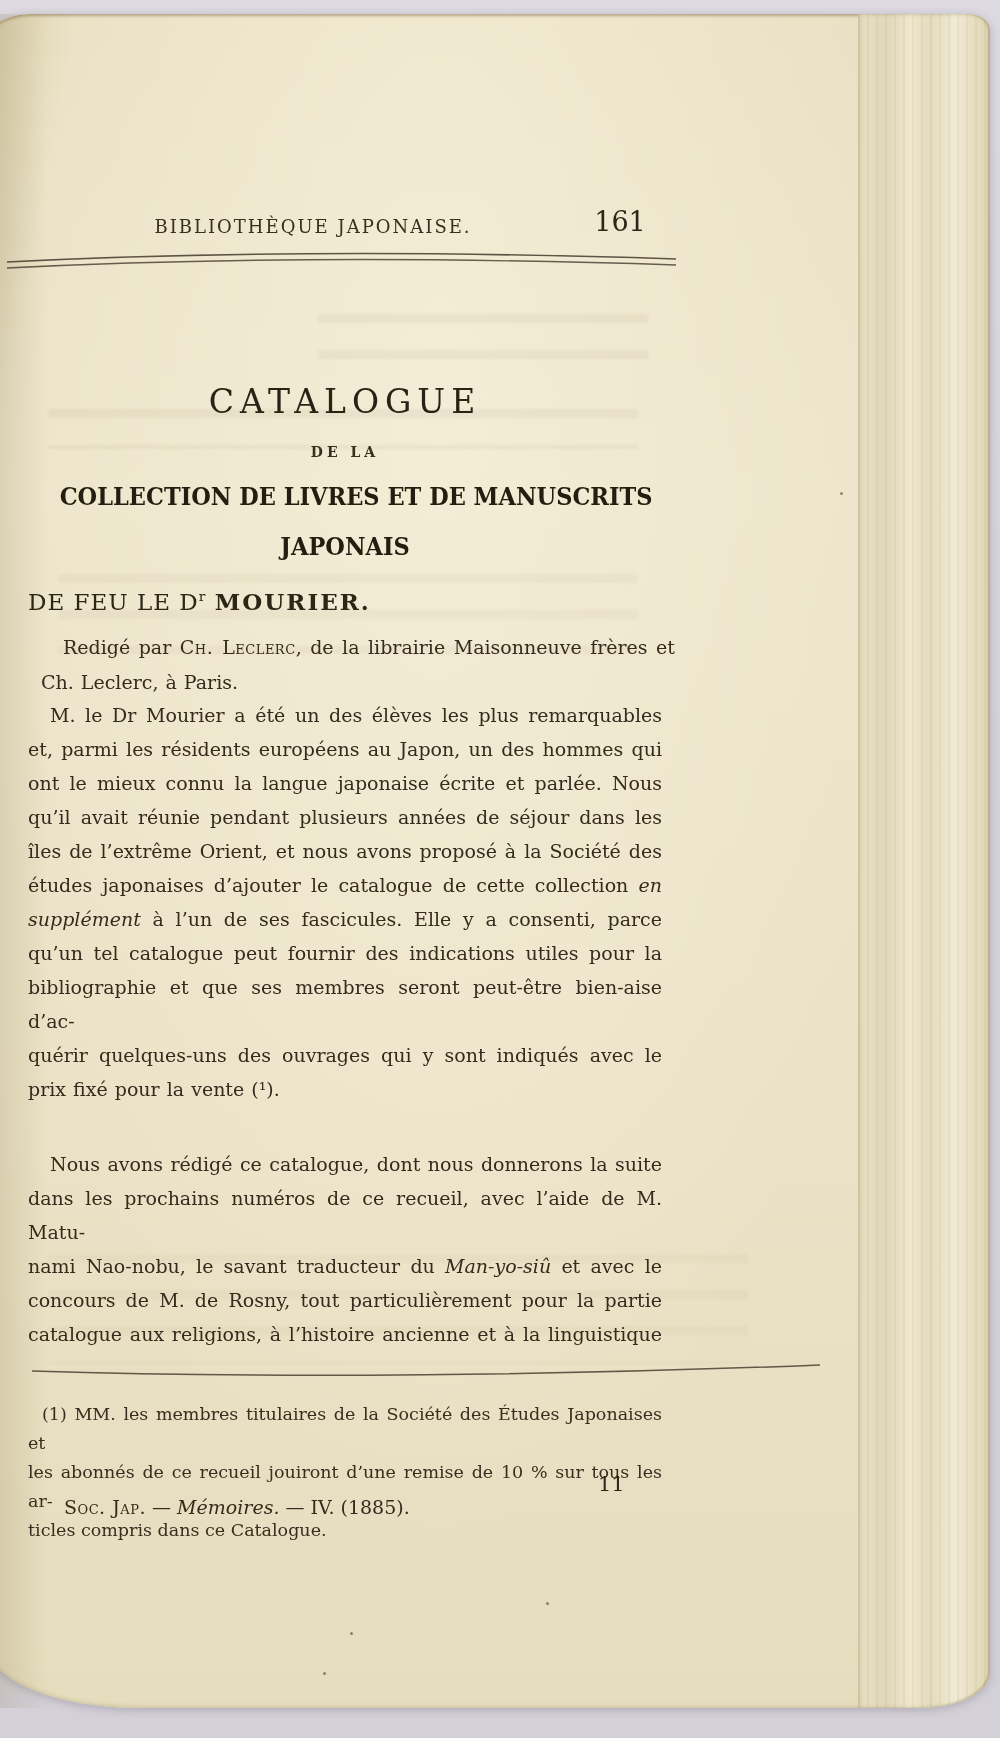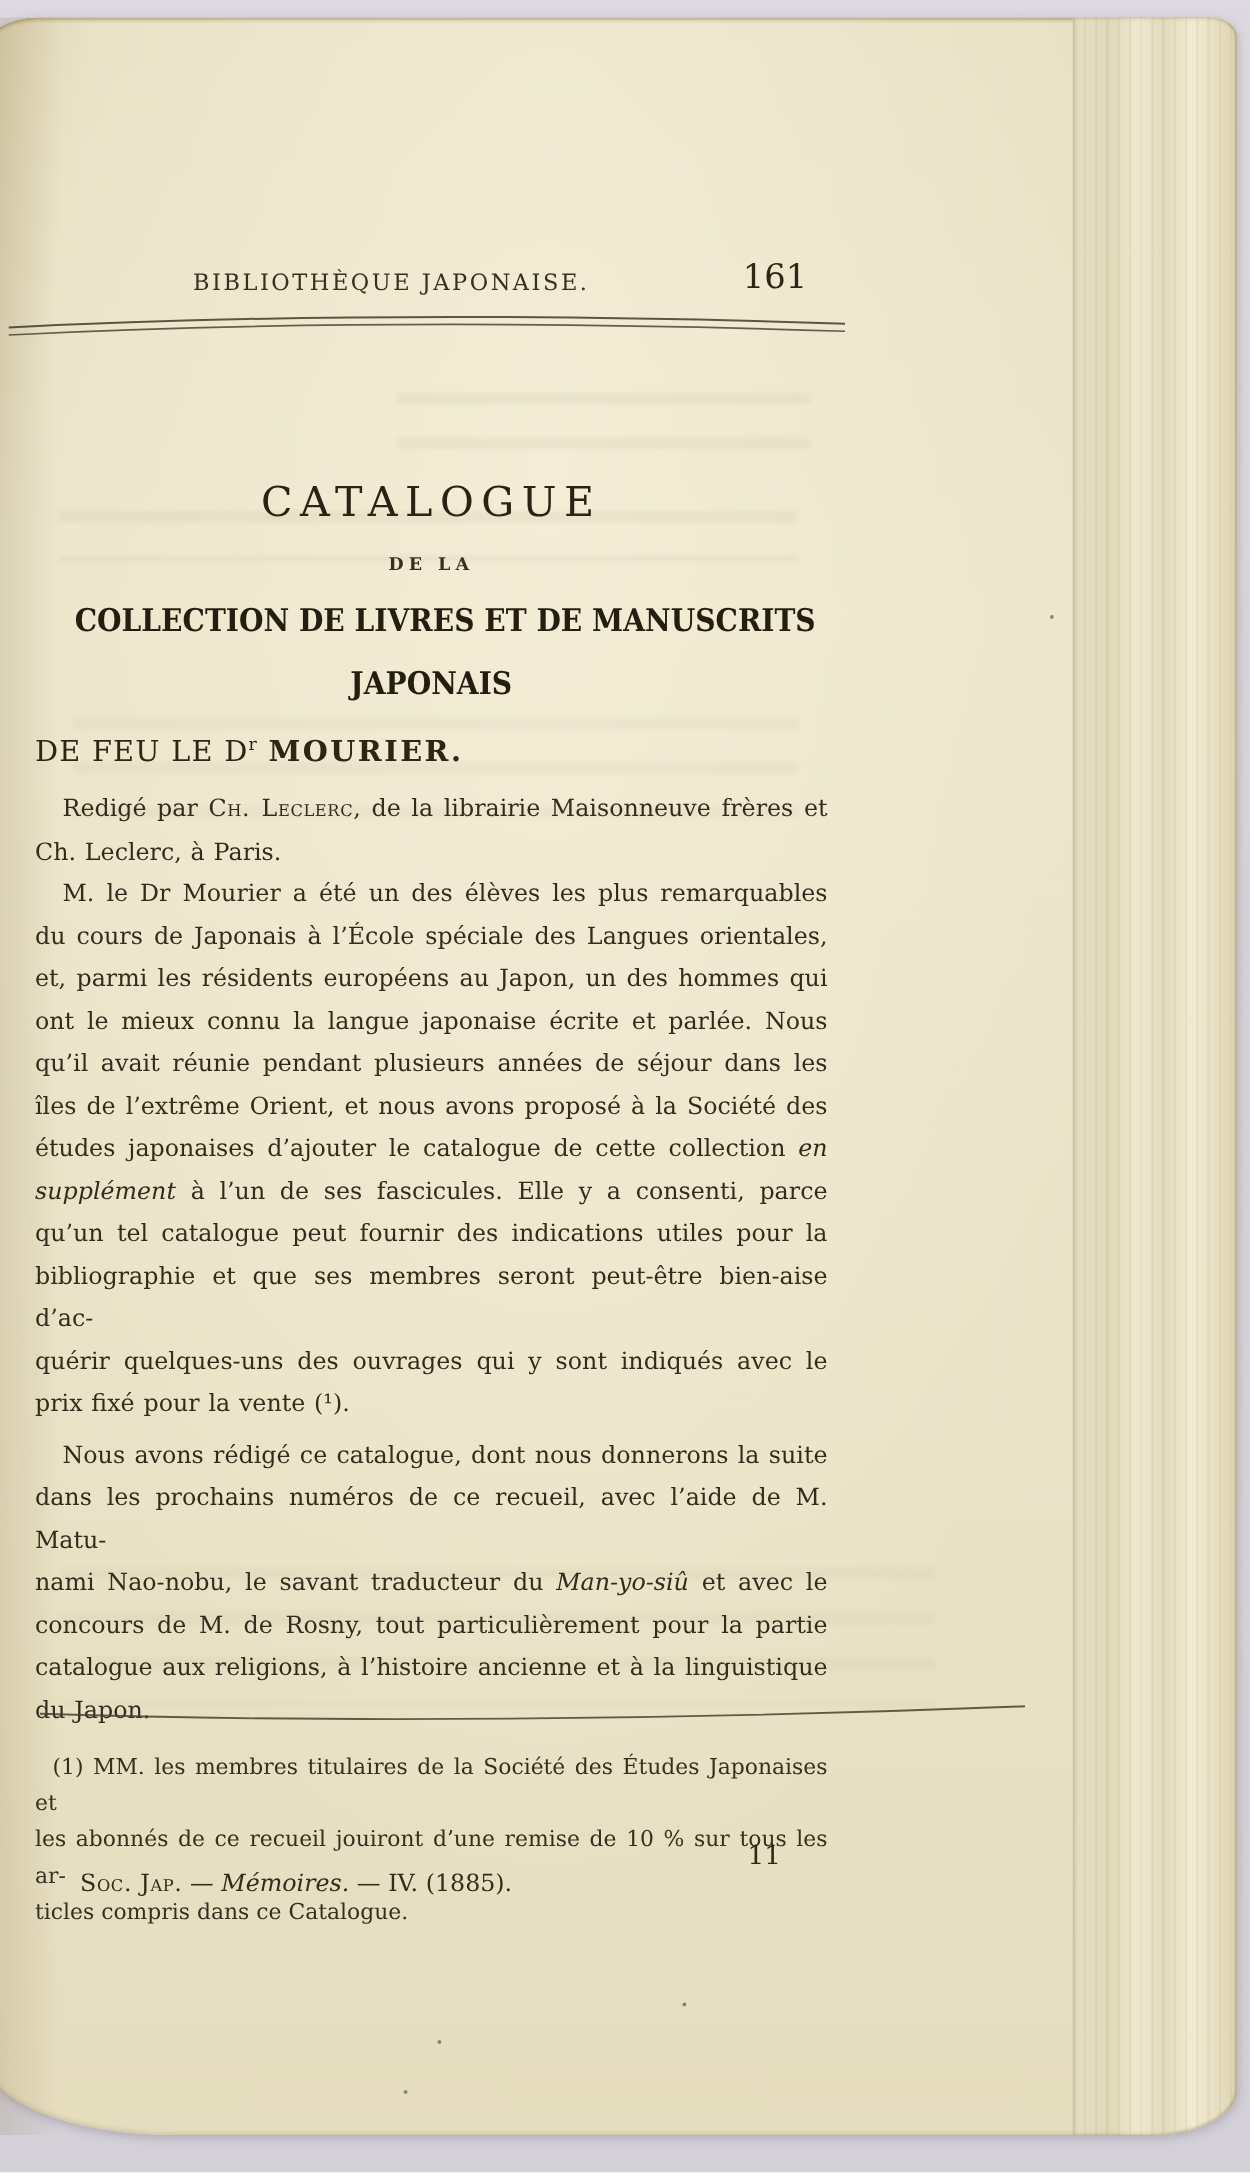--- a/index.html
+++ b/index.html
@@ -87,45 +87,43 @@
       <path d="M3,14 C 200,4 430,3 672,11" stroke="#443a2c" stroke-width="1.6" fill="none" opacity=".85"></path>
       <path d="M3,20 C 200,10 430,9 672,17" stroke="#443a2c" stroke-width="1.4" fill="none" opacity=".8"></path>
     </svg>
 
     <div class="col t-catalogue" style="position:absolute;">CATALOGUE</div>
     <div class="col t-dela" style="position:absolute;">DE LA</div>
     <div class="col t-main t-main1" style="position:absolute;">COLLECTION DE LIVRES ET DE MANUSCRITS</div>
     <div class="col t-main t-main2" style="position:absolute;">JAPONAIS</div>
     <div class="col t-dedication" style="position:absolute;"><span>DE FEU LE D</span><sup>r</sup><span> </span><span class="bd">MOURIER.</span></div>
 
-    <div class="col para p-editor" style="position:absolute;">
+    <div class="col para p-editor" style="position:absolute;margin-left:13px;">
         <div class="tline ind"><span>Redigé par </span><span class="sc">Ch. Leclerc</span><span>, de la librairie Maisonneuve frères et</span></div>
         <div class="tline end"><span>Ch. Leclerc, à Paris.</span></div>
       </div>
     <div class="col para p-main" style="position:absolute;">
         <div class="tline ind"><span>M. le Dr Mourier a été un des élèves les plus remarquables</span></div>
-        <div class="tline"><span>du cours de Japonais à l’École spéciale des Langues orientales,</span></div>
         <div class="tline"><span>et, parmi les résidents européens au Japon, un des hommes qui</span></div>
         <div class="tline"><span>ont le mieux connu la langue japonaise écrite et parlée. Nous</span></div>
         <div class="tline"><span>qu’il avait réunie pendant plusieurs années de séjour dans les</span></div>
         <div class="tline"><span>îles de l’extrême Orient, et nous avons proposé à la Société des</span></div>
         <div class="tline"><span>études japonaises d’ajouter le catalogue de cette collection </span><span class="it">en</span></div>
         <div class="tline"><span class="it">supplément</span><span> à l’un de ses fascicules. Elle y a consenti, parce</span></div>
         <div class="tline"><span>qu’un tel catalogue peut fournir des indications utiles pour la</span></div>
         <div class="tline"><span>bibliographie et que ses membres seront peut-être bien-aise d’ac-</span></div>
         <div class="tline"><span>quérir quelques-uns des ouvrages qui y sont indiqués avec le</span></div>
         <div class="tline end"><span>prix fixé pour la vente (¹).</span></div>
       </div>
     <div class="col para p-second" style="position:absolute;">
         <div class="tline ind"><span>Nous avons rédigé ce catalogue, dont nous donnerons la suite</span></div>
         <div class="tline"><span>dans les prochains numéros de ce recueil, avec l’aide de M. Matu-</span></div>
         <div class="tline"><span>nami Nao-nobu, le savant traducteur du </span><span class="it">Man-yo-siû</span><span> et avec le</span></div>
         <div class="tline"><span>concours de M. de Rosny, tout particulièrement pour la partie</span></div>
         <div class="tline"><span>catalogue aux religions, à l’histoire ancienne et à la linguistique</span></div>
-        <div class="tline end"><span>du Japon.</span></div>
       </div>
 
     <svg class="rule-svg" style="left:30px;top:1362px;" width="792" height="18" viewBox="0 0 792 18">
       <path d="M2,9 C 250,17 540,13 790,3" stroke="#4a4030" stroke-width="1.5" fill="none" opacity=".85"></path>
     </svg>
 
     <div class="col footnote" style="position:absolute;">
         <div class="tline ind"><span>(1) MM. les membres titulaires de la Société des Études Japonaises et</span></div>
         <div class="tline"><span>les abonnés de ce recueil jouiront d’une remise de 10 % sur tous les ar-</span></div>
         <div class="tline end"><span>ticles compris dans ce Catalogue.</span></div>

